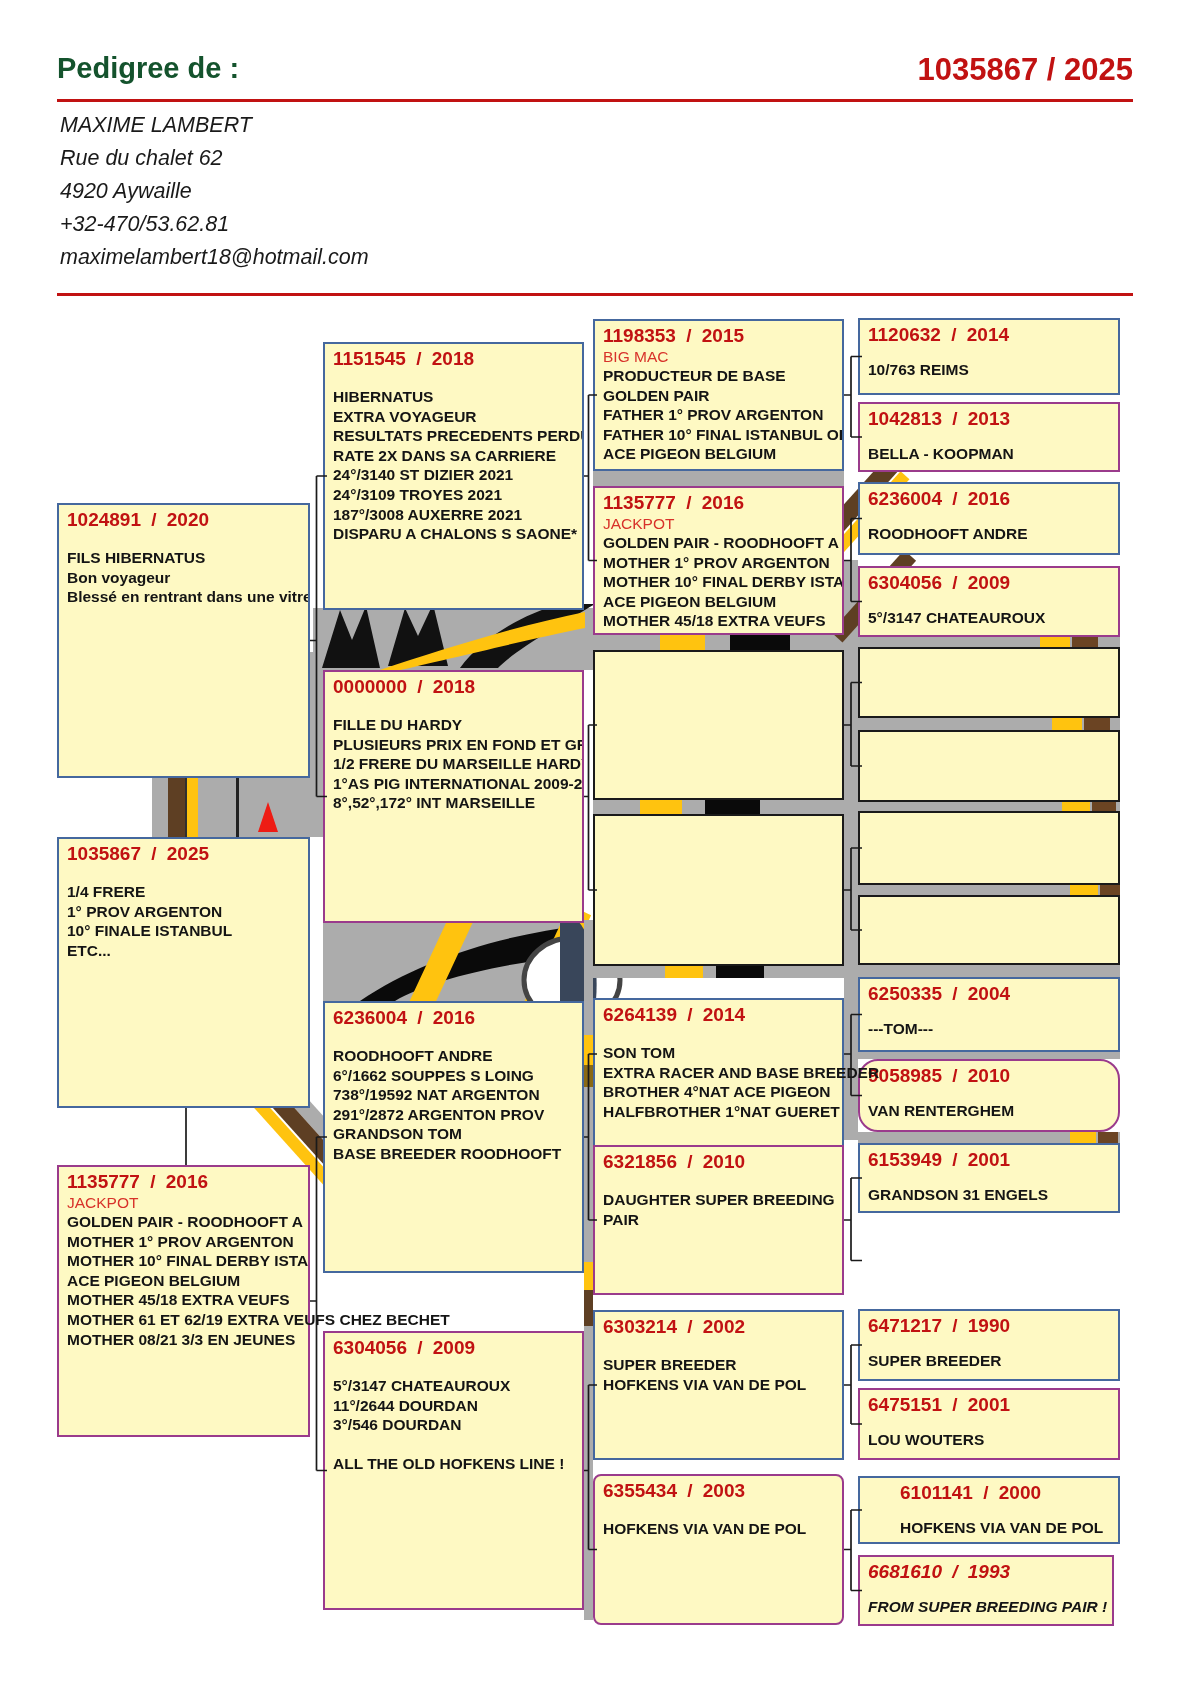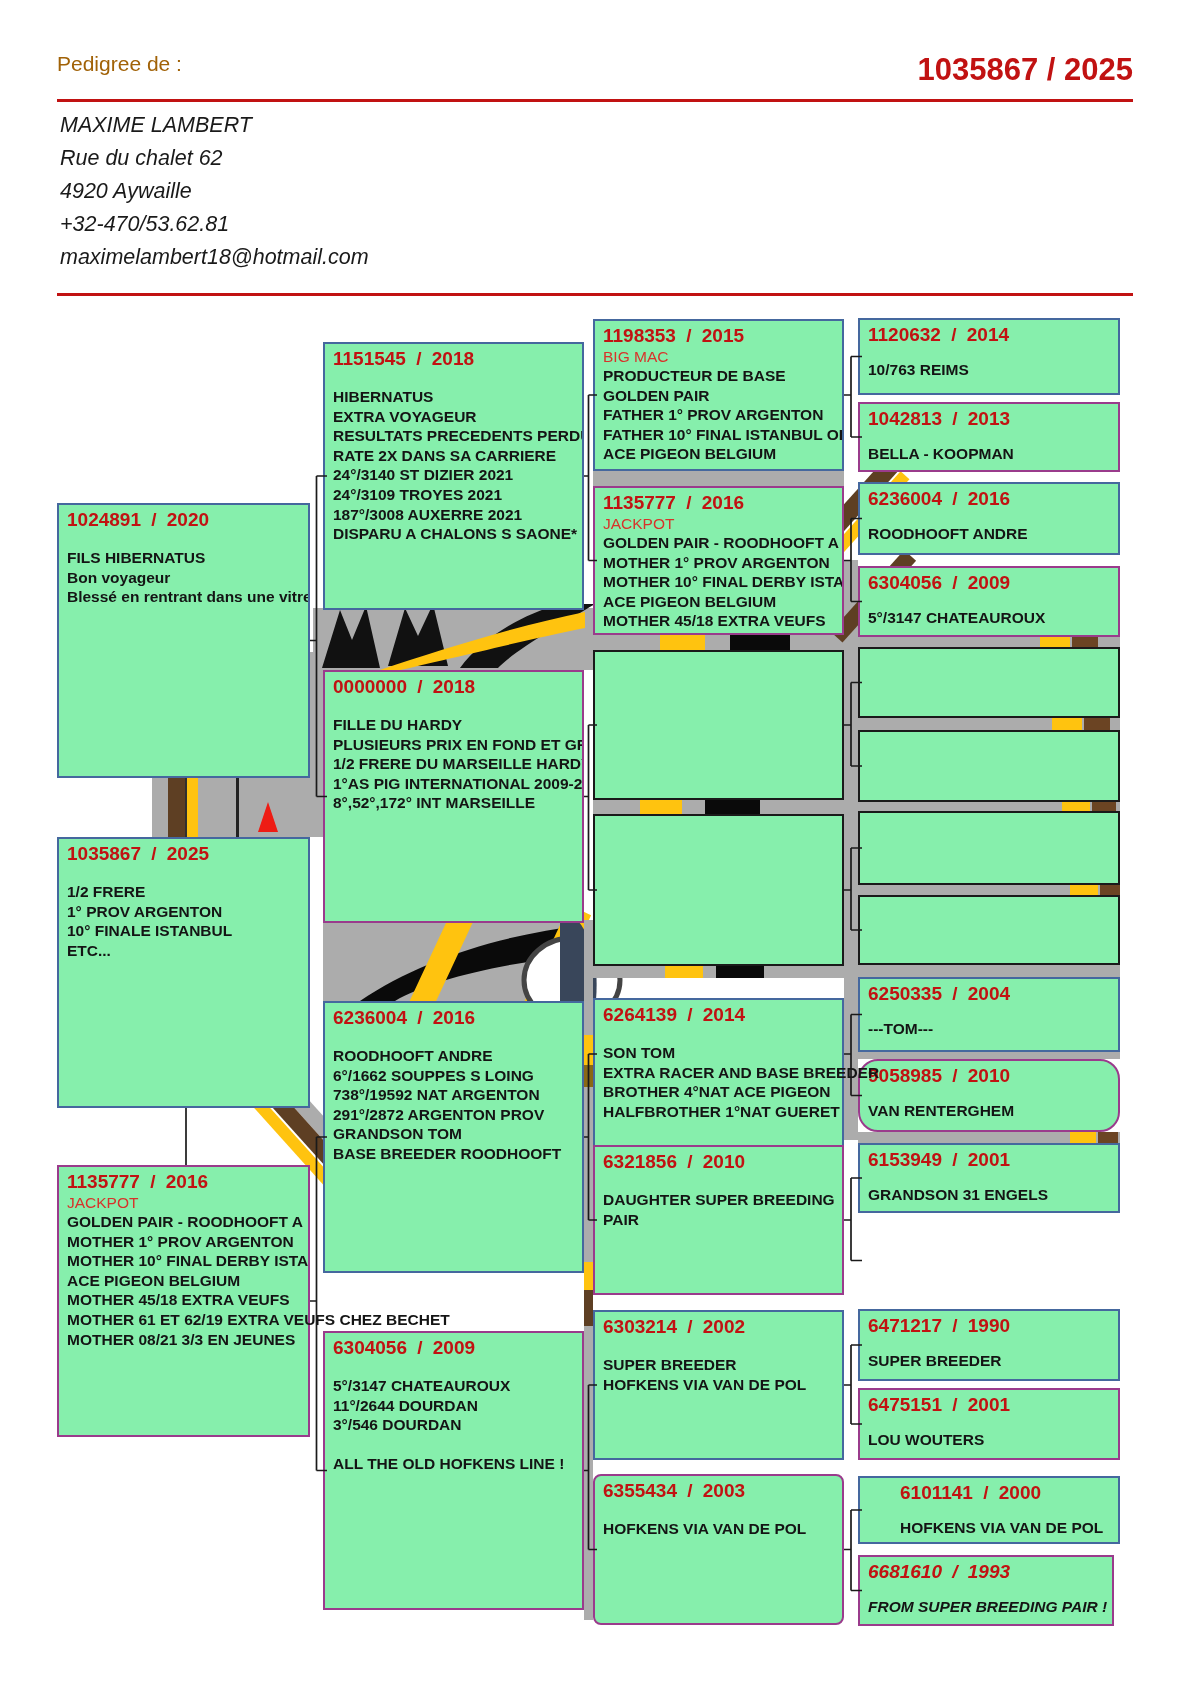--- a/index.html
+++ b/index.html
@@ -1,30 +1,30 @@
 <!DOCTYPE html>
 <html><head>
 <meta charset="utf-8">
 <style>
   html,body{margin:0;padding:0;background:#e8e8e8;}
   .page{position:relative;width:1190px;height:1683px;background:#ffffff;overflow:hidden;
         font-family:"Liberation Sans",sans-serif;}
   
-  .hdr-title{position:absolute;left:57px;top:52px;font-size:21px;font-weight:normal;color:#a16207;}
+  .hdr-title{position:absolute;left:57px;top:52px;font-size:29px;font-weight:bold;color:#14532d;}
   .hdr-ring{position:absolute;right:57px;top:52px;font-size:31px;font-weight:bold;color:#C11212;}
   .rule{position:absolute;left:57px;width:1076px;height:3px;background:#C11212;}
   .rule1{top:99px}.rule2{top:293px}
   .owner{position:absolute;left:60px;top:109px;font-style:italic;font-size:21.5px;color:#1a1a1a;}
   .owner div{line-height:33px;}
   
   .bg-art{position:absolute;left:0;top:0;z-index:0;}
   .tree{position:absolute;left:0;top:0;width:1190px;height:1683px;z-index:1;}
   .connectors{position:absolute;left:0;top:0;z-index:3;pointer-events:none;}
   
-  .box{position:absolute;background:#86efac;border:2px solid #333;box-sizing:border-box;
+  .box{position:absolute;background:#fef9c3;border:2px solid #333;box-sizing:border-box;
        padding:4px 0 4px 8px;overflow:visible;}
   .box.blue{border-color:#45689E;}
   .box.purple{border-color:#9A3B8C;}
   .box.black{border-color:#1A1A1A;}
   .ring-no{font-size:19px;line-height:22px;font-weight:bold;color:#C11212;word-spacing:5px;
            white-space:nowrap;overflow:hidden;}
   .bird-name{font-size:15.5px;line-height:19px;font-weight:normal;color:#D8322A;white-space:nowrap;overflow:hidden;}
   .content{margin-top:17px;}
   .has-name .content{margin-top:0;}
   .small .content{margin-top:14px;}
@@ -132,21 +132,21 @@
         <div class="ring-no">1024891 / 2020</div>
         <div class="content">
           <div class="line">FILS HIBERNATUS</div>
           <div class="line">Bon voyageur</div>
           <div class="line">Blessé en rentrant dans une vitre</div>
         </div>
       </div>
       <div class="box blue" style="left: 57px; top: 837px; width: 253px; height: 271px;">
         <div class="ring-no">1035867 / 2025</div>
         <div class="content">
-          <div class="line">1/2 FRERE</div>
+          <div class="line">1/4 FRERE</div>
           <div class="line">1° PROV ARGENTON</div>
           <div class="line">10° FINALE ISTANBUL</div>
           <div class="line">ETC...</div>
         </div>
       </div>
       <div class="box purple has-name" style="left: 57px; top: 1165px; width: 253px; height: 272px;">
         <div class="ring-no">1135777 / 2016</div>
         <div class="bird-name">JACKPOT</div>
         <div class="content">
           <div class="line">GOLDEN PAIR - ROODHOOFT A</div>

